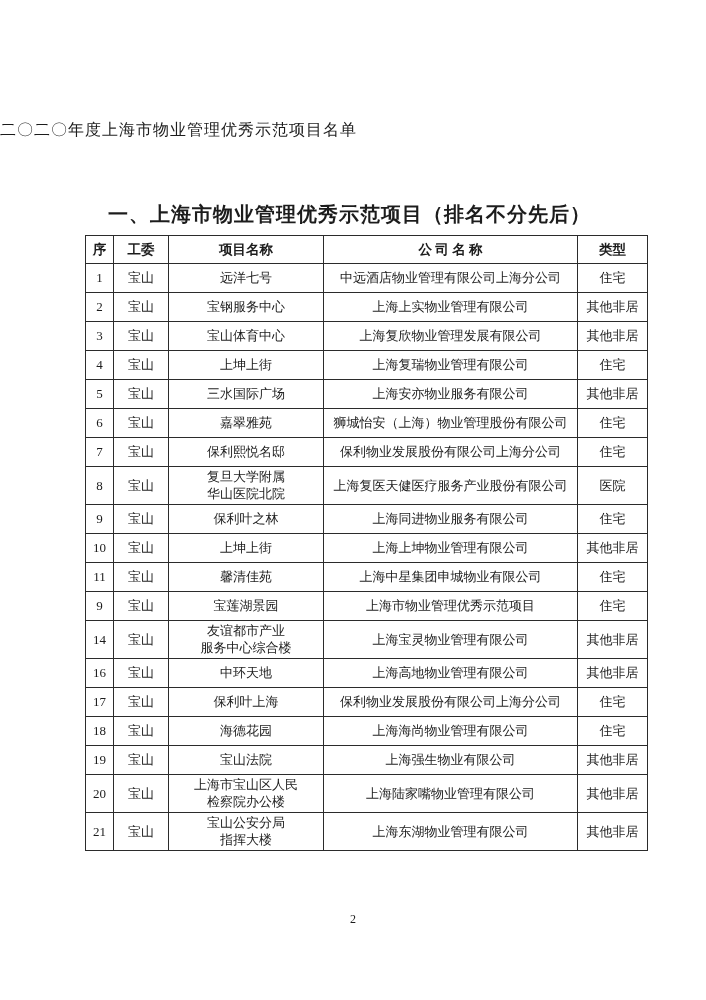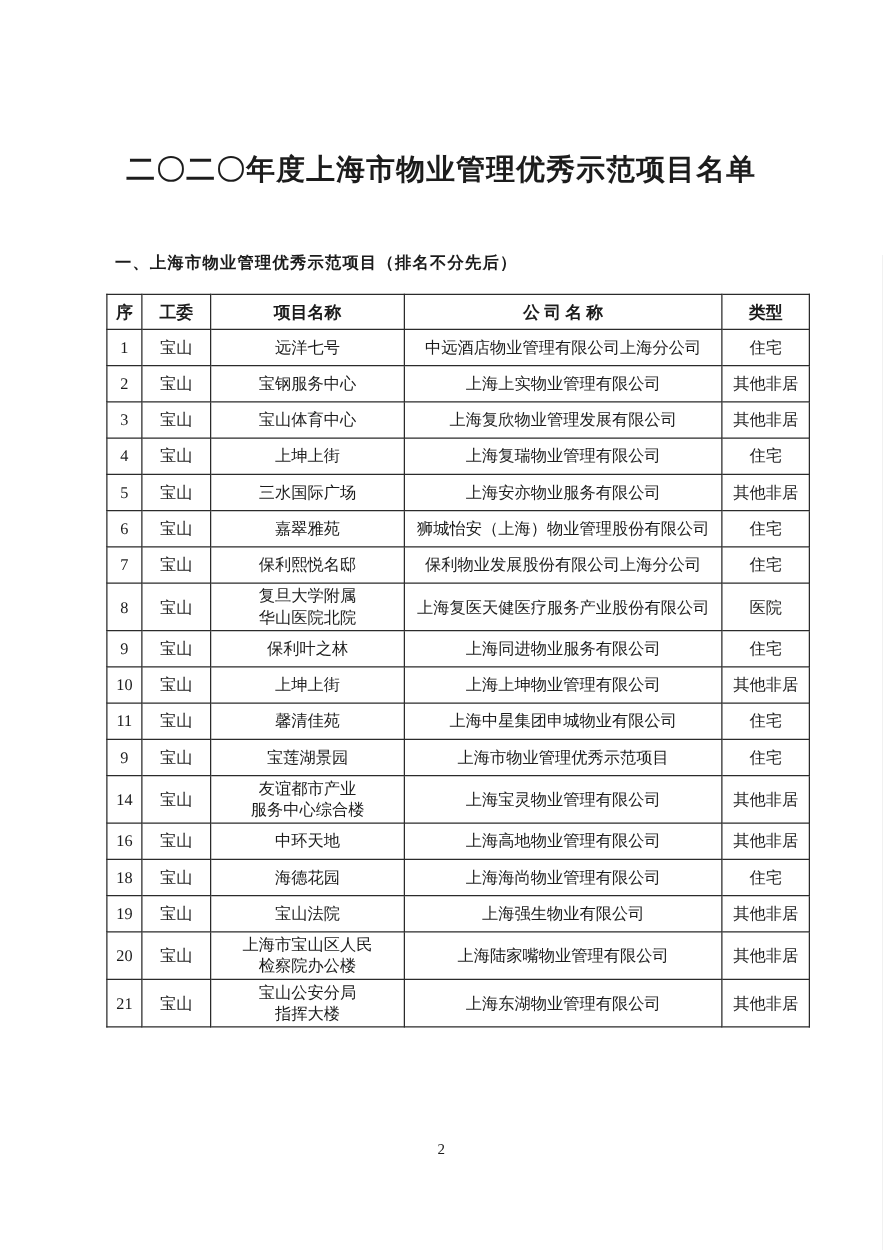--- a/index.html
+++ b/index.html
@@ -11,30 +11,29 @@
     margin: 0 auto;
     font-family: "Liberation Serif", "DejaVu Serif", serif;
     color: #1c1c1c;
     overflow: hidden;
   }
   .doc-title {
     position: absolute;
     top: 120px;
     left: 0;
     right: 0;
-    text-align: center;
-    font-size: 23px;
-    font-weight: bold;
+    font-size: 16px;
+    font-weight: normal;
     letter-spacing: 1px;
   }
   .section-heading {
     position: absolute;
     top: 201px;
-    left: 92px;
-    font-size: 13px;
+    left: 108px;
+    font-size: 20px;
     font-weight: bold;
     letter-spacing: 1px;
   }
   table.list-table {
     position: absolute;
     left: 85px;
     top: 235px;
     border-collapse: collapse;
     table-layout: fixed;
     width: 562px;
@@ -185,20 +184,27 @@
           <td>其他非居</td>
         </tr>
         <tr class="row-single">
           <td>16</td>
           <td>宝山</td>
           <td class="project-cell">中环天地</td>
           <td>上海高地物业管理有限公司</td>
           <td>其他非居</td>
         </tr>
         <tr class="row-single">
+          <td>17</td>
+          <td>宝山</td>
+          <td class="project-cell">保利叶上海</td>
+          <td>保利物业发展股份有限公司上海分公司</td>
+          <td>住宅</td>
+        </tr>
+        <tr class="row-single">
           <td>18</td>
           <td>宝山</td>
           <td class="project-cell">海德花园</td>
           <td>上海海尚物业管理有限公司</td>
           <td>住宅</td>
         </tr>
         <tr class="row-single">
           <td>19</td>
           <td>宝山</td>
           <td class="project-cell">宝山法院</td>

